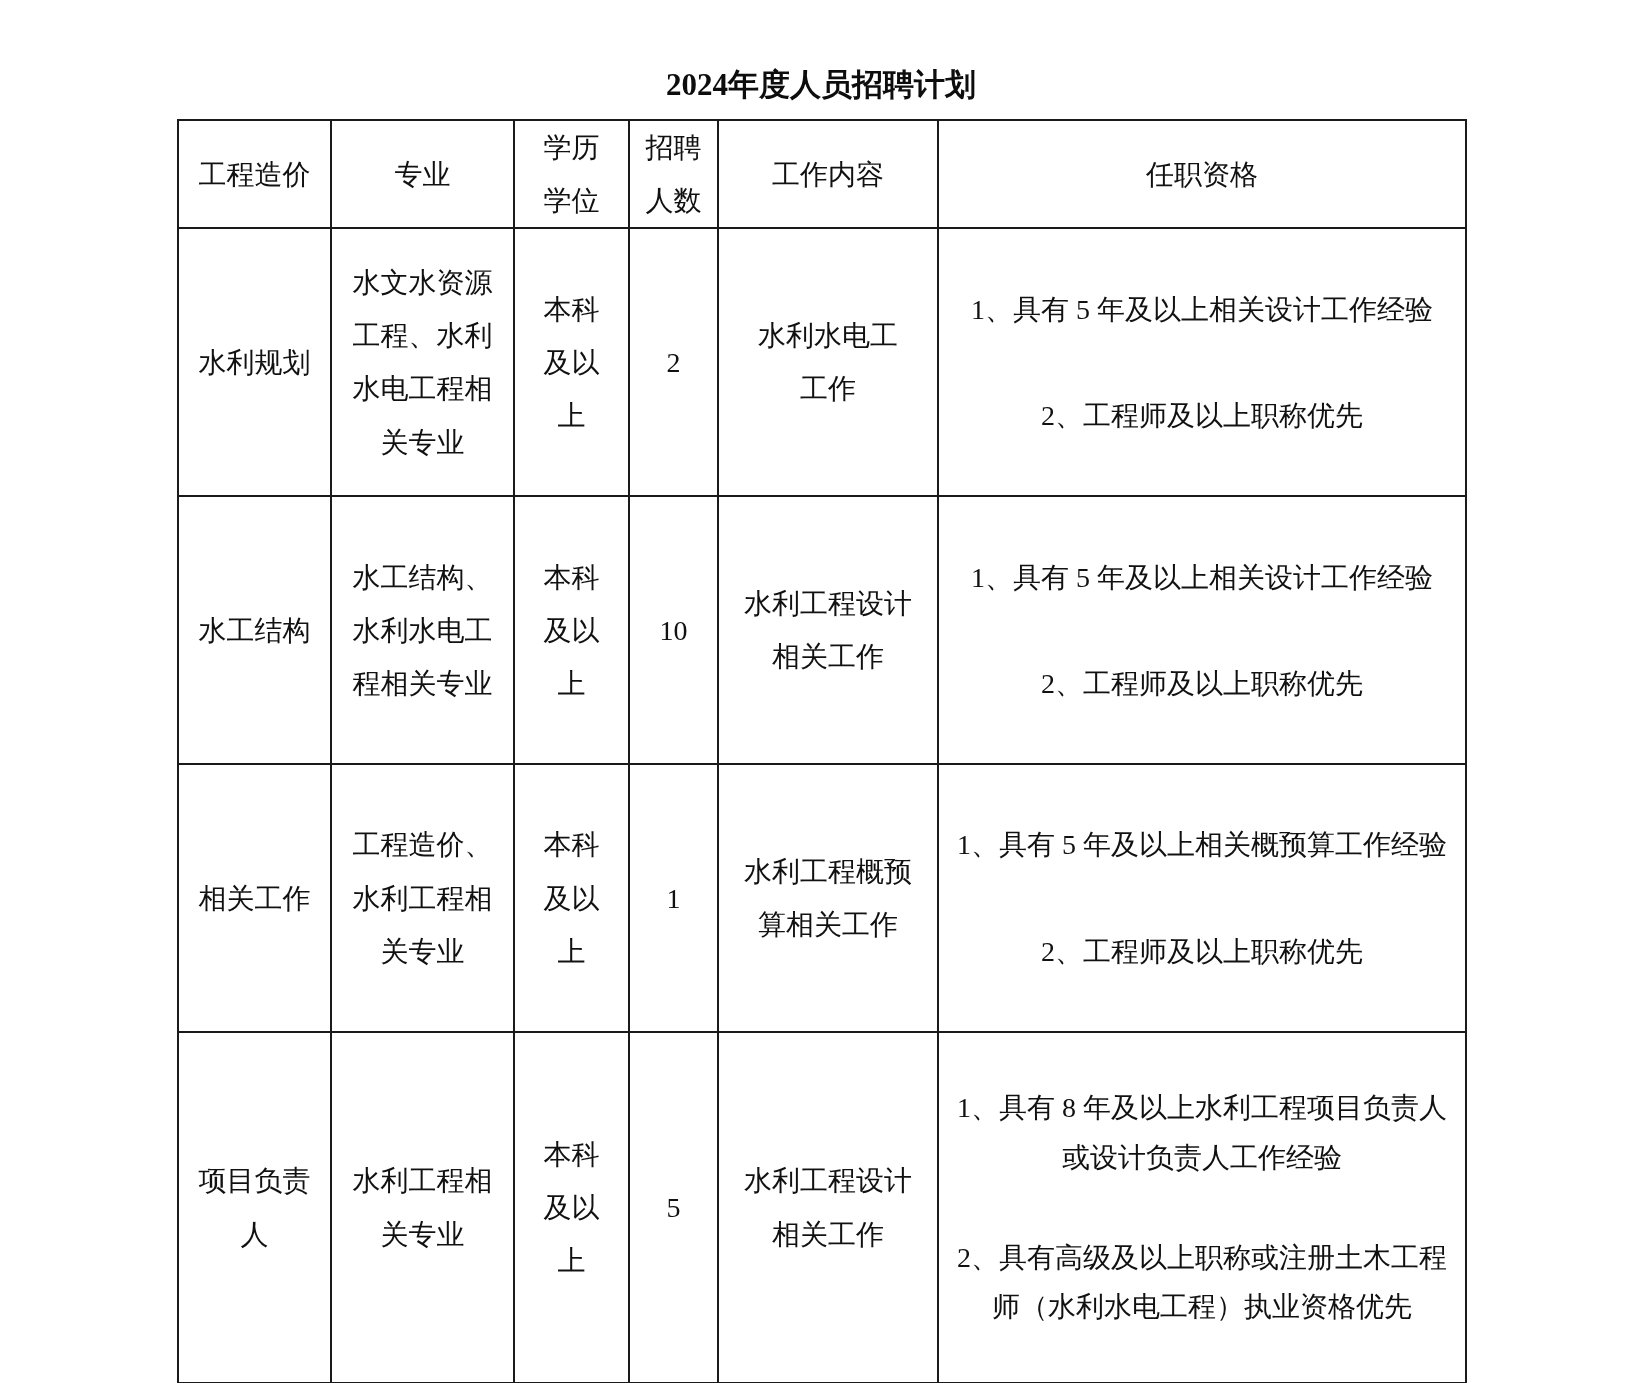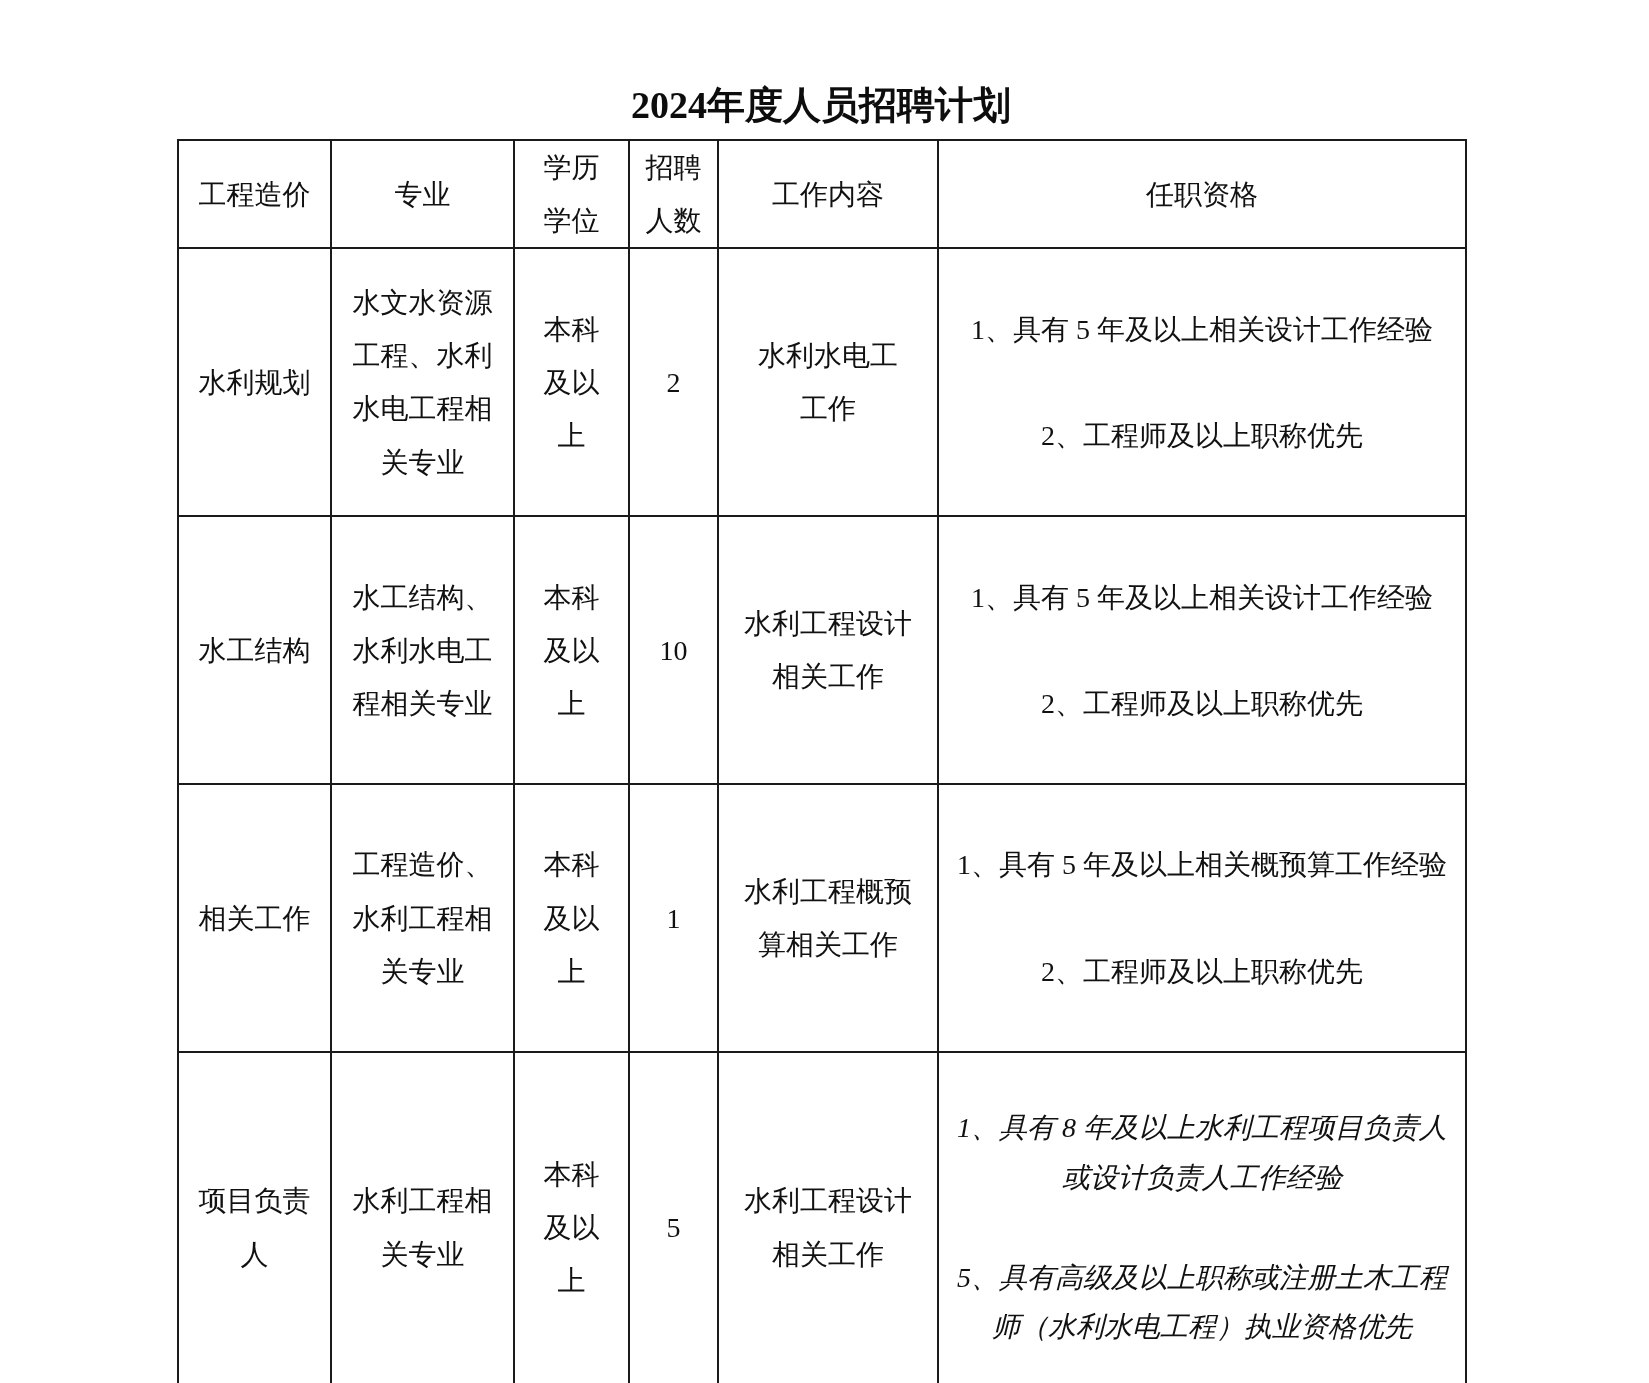--- a/index.html
+++ b/index.html
@@ -15,26 +15,26 @@
     font-family: "Liberation Serif", "DejaVu Serif", serif;
     color: #111111;
   }
   .doc-wrap {
     position: absolute;
     left: 177px;
     top: 0;
     width: 1288px;
   }
   .doc-title {
-    margin: 0;
-    padding-top: 84px;
+    margin: 12px;
+    padding-top: 52px;
     height: 42px;
     line-height: 42px;
     text-align: center;
-    font-size: 38px;
+    font-size: 31px;
     font-weight: bold;
     color: #0d0d0d;
   }
   table.recruit-table {
     margin-top: 13px;
     border-collapse: collapse;
     table-layout: fixed;
     width: 1288px;
   }
   .recruit-table th,
@@ -50,21 +50,21 @@
     overflow: hidden;
   }
   tr.header-row { height: 102px; }
   tr.r1 { height: 205px; }
   tr.r2 { height: 150px; }
   tr.r3 { height: 150px; }
   tr.r4 { height: 198px; }
   tr.r5 { height: 253px; }
   .qual-item { white-space: pre-line; }
   tr.r4 .cell-quals,
-  tr.r5 .cell-quals { line-height: 1.78; font-style: italic; }
+  tr.r5 .cell-quals { line-height: 1.78; }
 </style>
 </head>
 <body>
 
 <div class="doc-wrap">
   <h1 class="doc-title">2024年度人员招聘计划</h1>
 
   <table class="recruit-table">
     <colgroup>
       <col style="width:153px">
@@ -143,21 +143,21 @@
 关专业</td>
         <td class="cell-education">本科
 及以
 上</td>
         <td class="cell-headcount">5</td>
         <td class="cell-duties">水利工程设计
 相关工作</td>
         <td class="cell-quals">
           <div class="qual-item">1、具有 8 年及以上水利工程项目负责人
 或设计负责人工作经验</div>
-          <div class="qual-item">5、具有高级及以上职称或注册土木工程
+          <div class="qual-item">2、具有高级及以上职称或注册土木工程
 师（水利水电工程）执业资格优先</div>
         </td>
       </tr>
       <tr class="r5">
         <td class="cell-position">副总工程
 师</td>
         <td class="cell-major">水利工程相
 关专业</td>
         <td class="cell-education">本科
 及以

